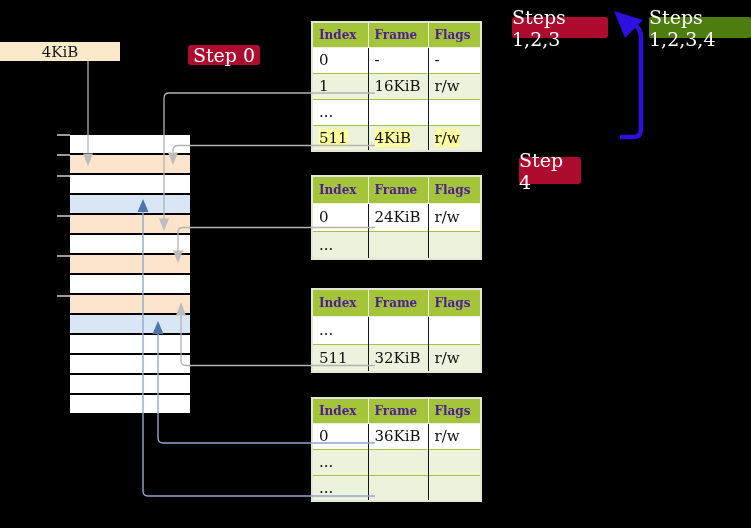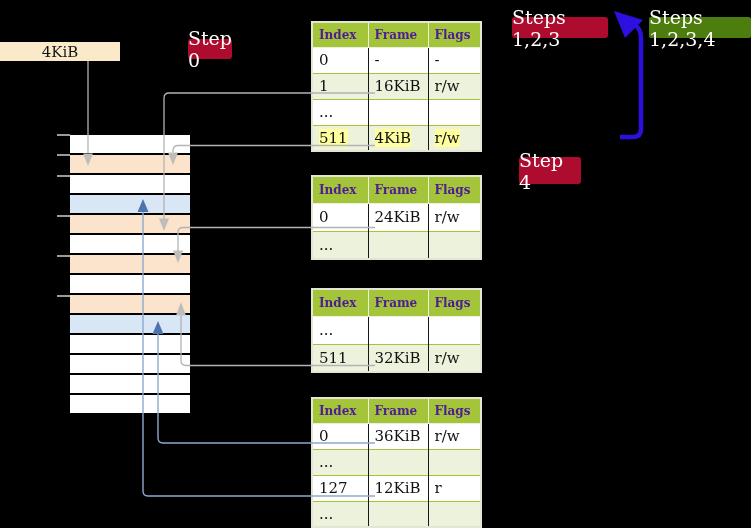--- a/index.html
+++ b/index.html
@@ -6,21 +6,21 @@
   html,body{width:751px;height:528px}
   body{position:relative;background:#000;overflow:hidden;font-family:"DejaVu Serif",serif}
   .abs{position:absolute}
 
   
   .frame-box{left:0;top:42px;width:120px;height:19px;background:#faeaca;color:#151515;
     display:flex;align-items:center;justify-content:center;font-size:15px}
   .badge{display:flex;align-items:center;justify-content:center;color:#fff;font-size:19px;border-radius:3px}
   .badge.red{background:#ae0c2f}
   .badge.blue{background:#4d7c0f;border-radius:2px}
-  .b-step0{left:188px;top:39px;width:44px;height:20px}
+  .b-step0{left:188px;top:45px;width:72px;height:20px}
   .b-steps123{left:512px;top:17px;width:96px;height:21px}
   .b-steps1234{left:649px;top:17px;width:102px;height:21px}
   .b-step4{left:519px;top:157px;width:62px;height:27px}
 
   
   .memory{left:70px;top:135px;width:120px}
   .mrow{height:20px;border-bottom:2px solid #000;background:#fff}
   .mrow[data-color="orange"]{background:#fbe3cc}
   .mrow[data-color="blue"]{background:#d9e6f6}
   .mrow[data-color="white"]{background:#ffffff}
@@ -188,25 +188,20 @@
   <tr data-rowstyle="plain">
     <td><span class="cellv">0</span></td>
     <td><span class="cellv">36KiB</span></td>
     <td><span class="cellv">r/w</span></td>
   </tr>
   <tr data-rowstyle="shade">
     <td><span class="cellv">...</span></td>
     <td><span class="cellv"></span></td>
     <td><span class="cellv"></span></td>
   </tr>
-  <tr data-rowstyle="plain">
-    <td><span class="cellv">127</span></td>
-    <td><span class="cellv">12KiB</span></td>
-    <td><span class="cellv">r</span></td>
-  </tr>
   <tr data-rowstyle="shade">
     <td><span class="cellv">...</span></td>
     <td><span class="cellv"></span></td>
     <td><span class="cellv"></span></td>
   </tr>
 </tbody>
   </table>
 
 <svg class="overlay" width="751" height="528" viewBox="0 0 751 528">
 

